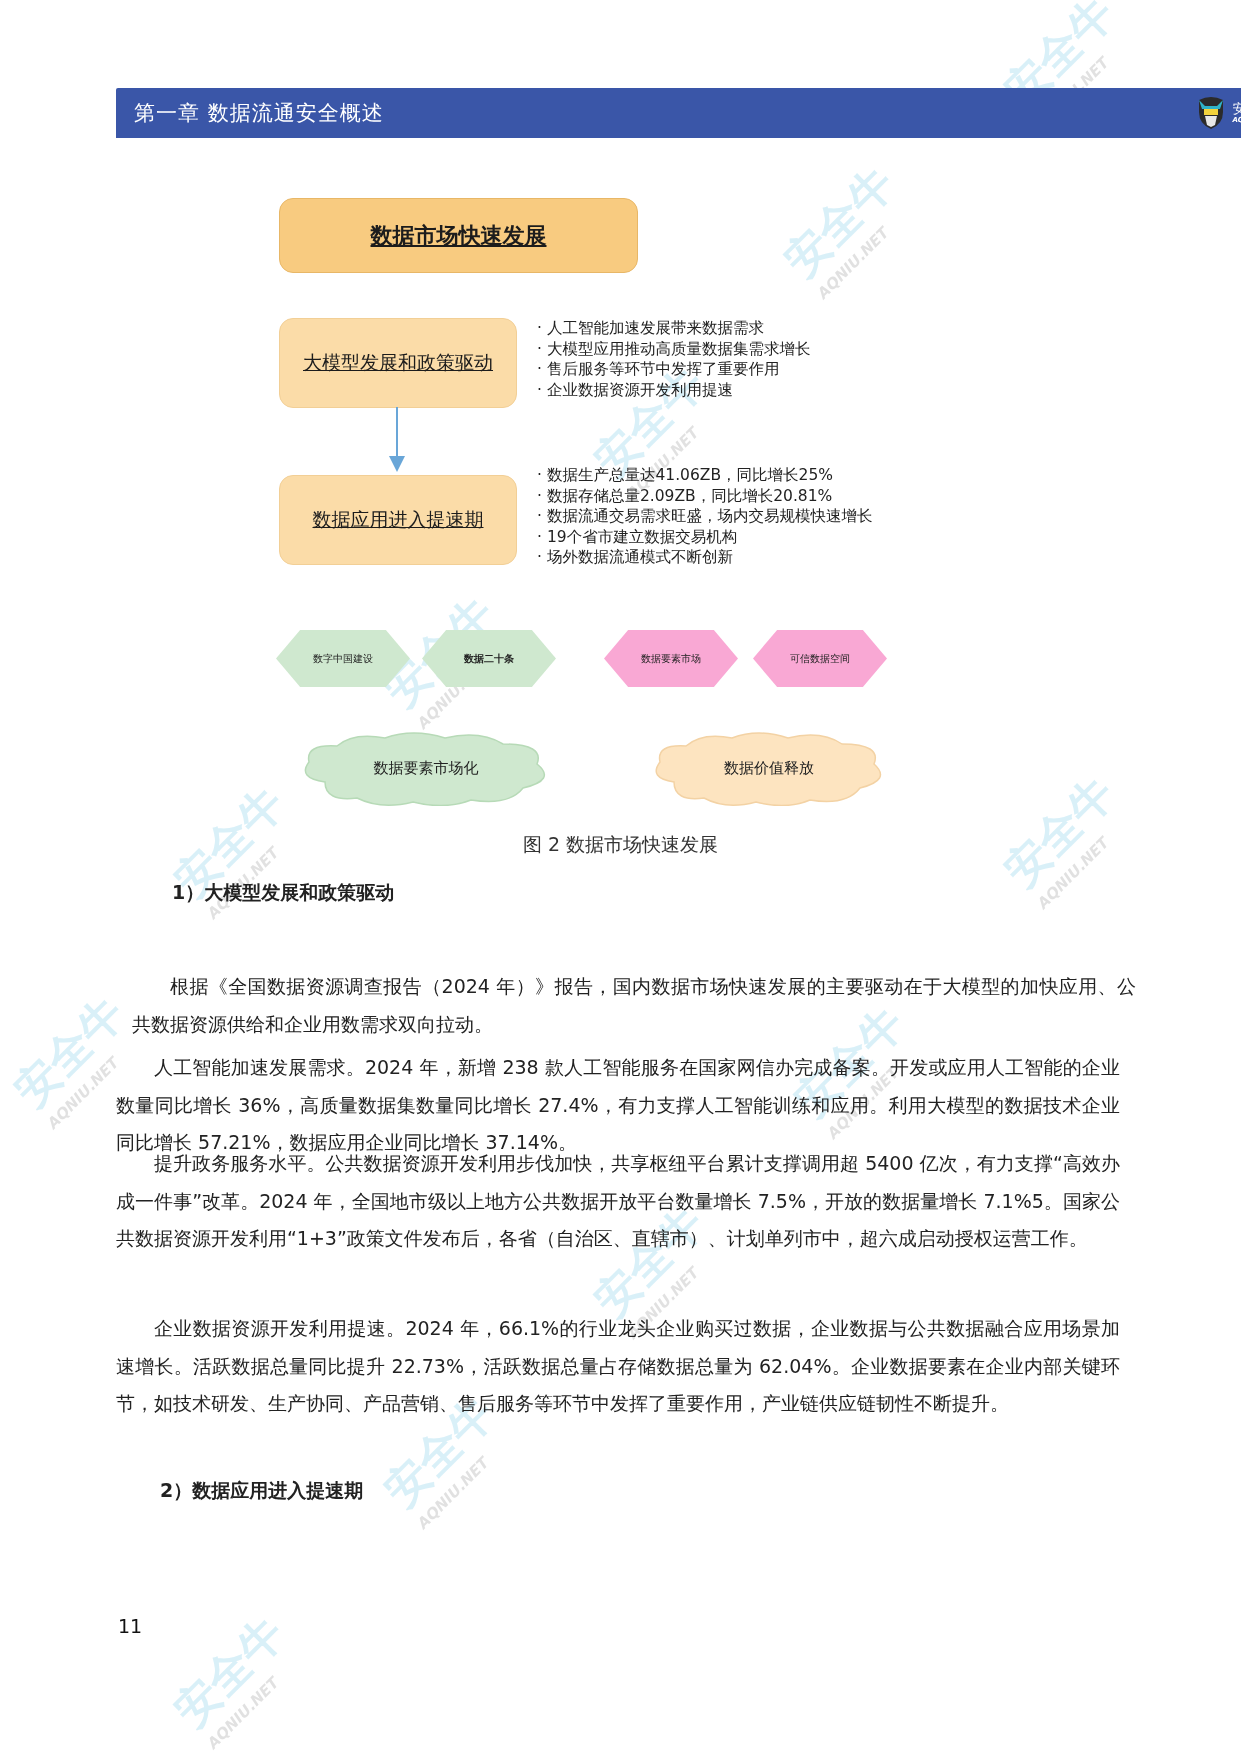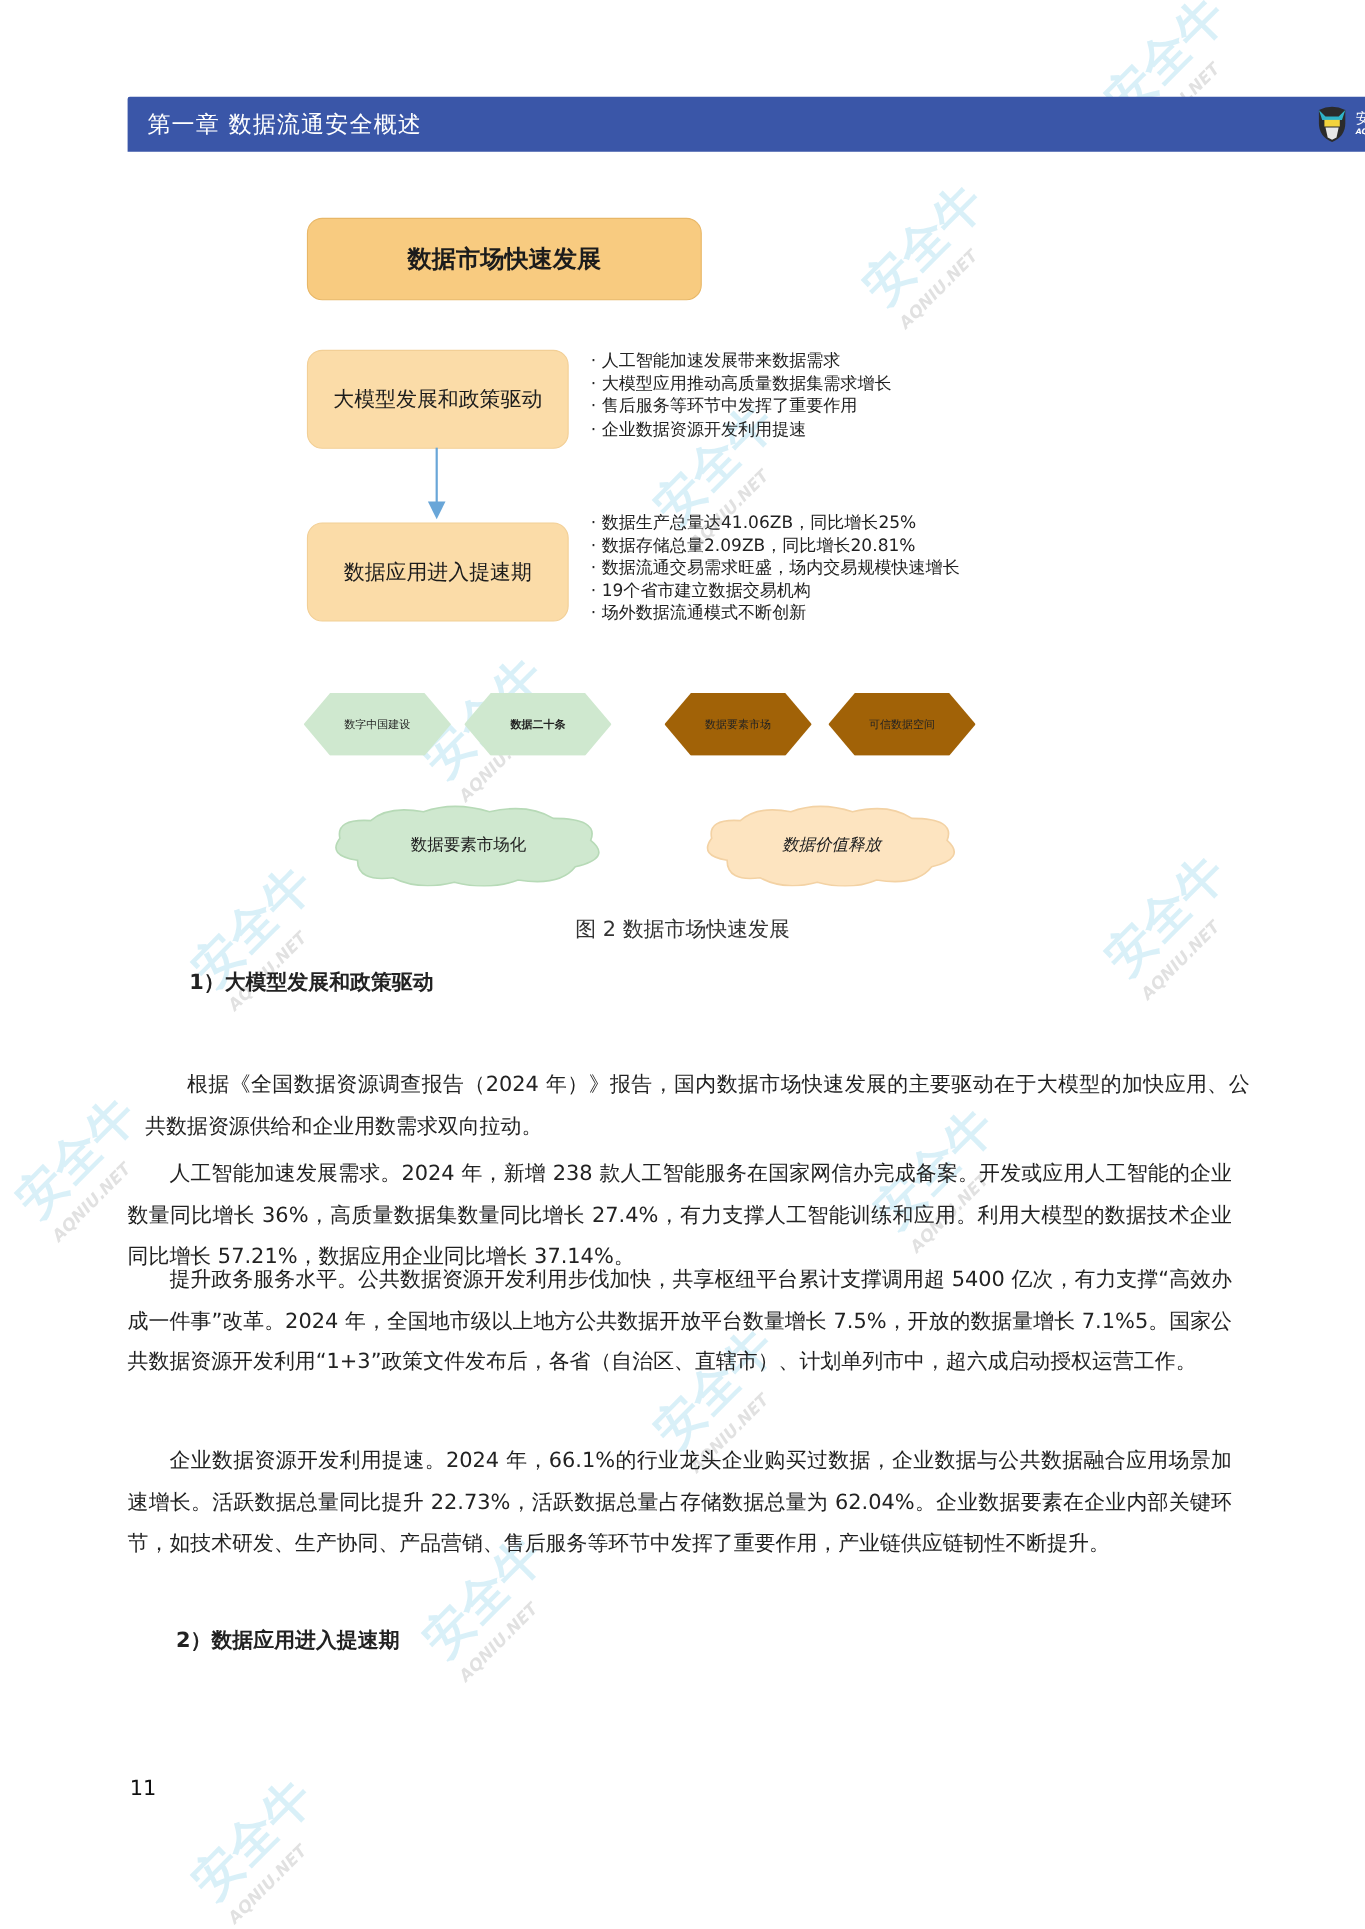--- a/index.html
+++ b/index.html
@@ -15,52 +15,52 @@
     display: flex; align-items: center; justify-content: space-between;
   }
   .header-title { color: #fff; font-size: 21px; margin-left: 18px; letter-spacing: 1px; }
   .header-logo { display: flex; align-items: center; margin-right: 20px; gap: 6px; }
   .logo-text { display: flex; flex-direction: column; align-items: flex-start; color:#fff; }
   .logo-cn { font-size: 13px; line-height: 14px; }
   .logo-en { font-size: 7px; font-style: italic; font-weight: bold; line-height: 9px; }
 
   .box {
     position: absolute; border-radius: 14px; display: flex; align-items: center; justify-content: center;
-    color: #1c1c1c; border: 1.5px solid #e8b767;
+    color: #1c1c1c; border: 1.5px solid #e8b767; text-decoration: underline;
   }
   .box-top { left: 279px; top: 198px; width: 357px; height: 73px; background: #f8cb80; font-size: 22px; font-weight: bold; }
   .box-mid { left: 279px; top: 318px; width: 236px; height: 88px; background: #fbdca8; font-size: 19px; border-color:#f2cf96; }
   .box-low { left: 279px; top: 475px; width: 236px; height: 88px; background: #fbdca8; font-size: 19px; border-color:#f2cf96; }
 
   .arrow-line { position: absolute; left: 396px; top: 407px; width: 2px; height: 52px; background: #69a6d8; }
   .arrow-head { position: absolute; left: 389px; top: 456px; width: 0; height: 0;
     border-left: 8px solid transparent; border-right: 8px solid transparent; border-top: 16px solid #69a6d8; }
 
   .bullets { position: absolute; font-size: 15.5px; line-height: 20.5px; color: #222; margin: 0; padding: 0; list-style: none; }
   .bullets li::before { content: "·"; margin-right: 5px; }
   .bullets-1 { left: 537px; top: 318px; }
   .bullets-2 { left: 537px; top: 465px; }
 
   .hex {
     position: absolute; top: 630px; height: 57px; display: flex; align-items: center; justify-content: center;
     font-size: 10px; color: #222;
     clip-path: polygon(18% 0, 82% 0, 100% 50%, 82% 100%, 18% 100%, 0 50%);
   }
   .hex-green { background: #cfe8cf; }
-  .hex-orange { background: #a16207; }
+  .hex-orange { background: #f9a8d4; }
   .hex-1 { left: 276px; width: 134px; }
   .hex-2 { left: 422px; width: 134px; font-weight: bold; }
   .hex-3 { left: 604px; width: 134px; }
   .hex-4 { left: 753px; width: 134px; }
 
   .cloud { position: absolute; display: flex; align-items: center; justify-content: center; font-size: 15px; color: #222; }
   .cloud svg { position: absolute; left: 0; top: 0; }
   .cloud span { position: relative; }
   .cloud-1 { left: 295px; top: 730px; width: 262px; height: 76px; }
-  .cloud-2 { left: 633px; top: 730px; width: 246px; height: 76px; font-style: italic; }
+  .cloud-2 { left: 646px; top: 730px; width: 246px; height: 76px; }
 
   .caption { position: absolute; left: 0; width: 1241px; top: 832px; text-align: center; font-size: 19px; color: #333; }
 
   .h2 { position: absolute; left: 160px; font-size: 19px; font-weight: bold; color: #222; }
   .para {
     position: absolute; left: 116px; width: 1004px; font-size: 19px; line-height: 37.5px; color: #222;
     text-indent: 2em; margin: 0; text-align: justify;
   }
   .page-num { position: absolute; left: 118px; top: 1615px; font-size: 19px; color: #111; }
 

